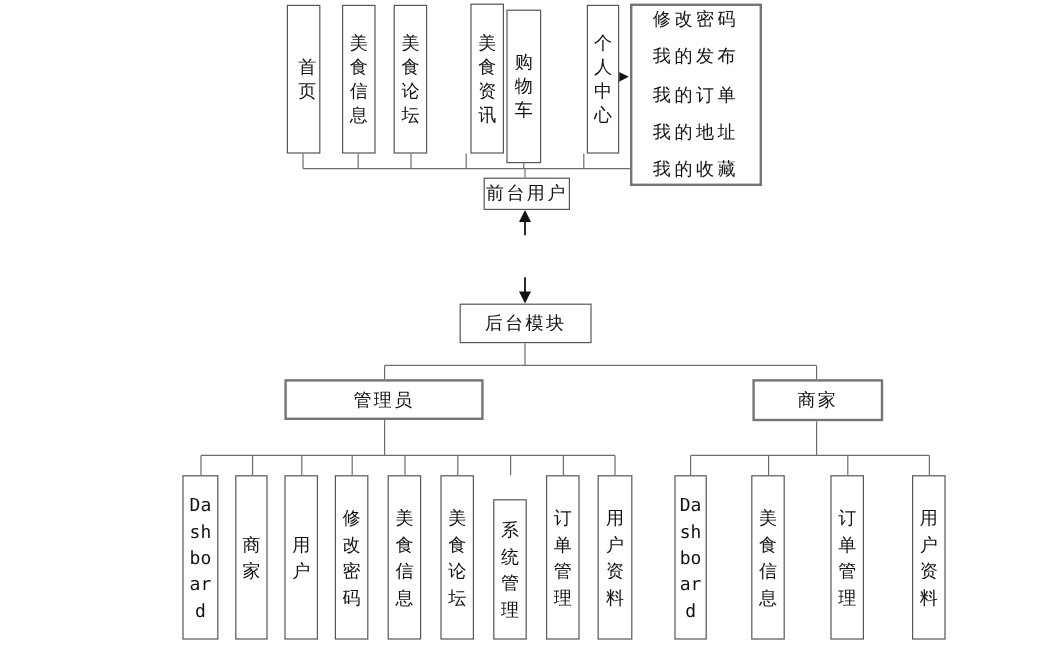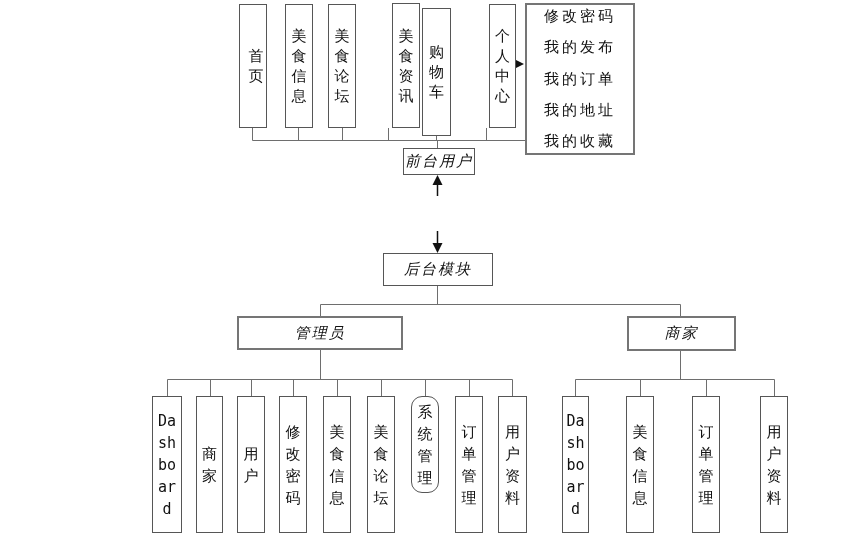--- a/index.html
+++ b/index.html
@@ -27,21 +27,21 @@
   
   .vnode .txt{
     display:block;
     width:20px;
     word-break:break-all;
     line-height:20px;
     text-align:center;
   }
   .vnode.tall .txt{line-height:22px;}
   
-  .hnode{letter-spacing:2px;font-style:italic;}
+  .hnode{letter-spacing:2px;}
   
   .mnode{flex-direction:column;justify-content:center;}
   .mnode .line{line-height:23px;letter-spacing:3px;white-space:nowrap;}
 </style>
 </head>
 <body>
 
 <div id="stage">
 
   <svg id="wires" width="866" height="540" viewBox="0 0 866 540">
@@ -132,21 +132,21 @@
   </div>
   <div class="node vnode tall" style="left:279px;top:396px;width:28px;height:137px;">
     <span class="txt">修改密码</span>
   </div>
   <div class="node vnode tall" style="left:323px;top:396px;width:28px;height:137px;">
     <span class="txt">美食信息</span>
   </div>
   <div class="node vnode tall" style="left:367px;top:396px;width:28px;height:137px;">
     <span class="txt">美食论坛</span>
   </div>
-  <div class="node vnode tall" style="left:411px;top:396px;width:28px;height:97px;border-radius:11px;">
+  <div class="node vnode tall" style="left:411px;top:416px;width:28px;height:117px;">
     <span class="txt">系统管理</span>
   </div>
   <div class="node vnode tall" style="left:455px;top:396px;width:28px;height:137px;">
     <span class="txt">订单管理</span>
   </div>
   <div class="node vnode tall" style="left:498px;top:396px;width:29px;height:137px;">
     <span class="txt">用户资料</span>
   </div>
 
   <div class="node vnode tall" style="left:562px;top:396px;width:27px;height:137px;">

